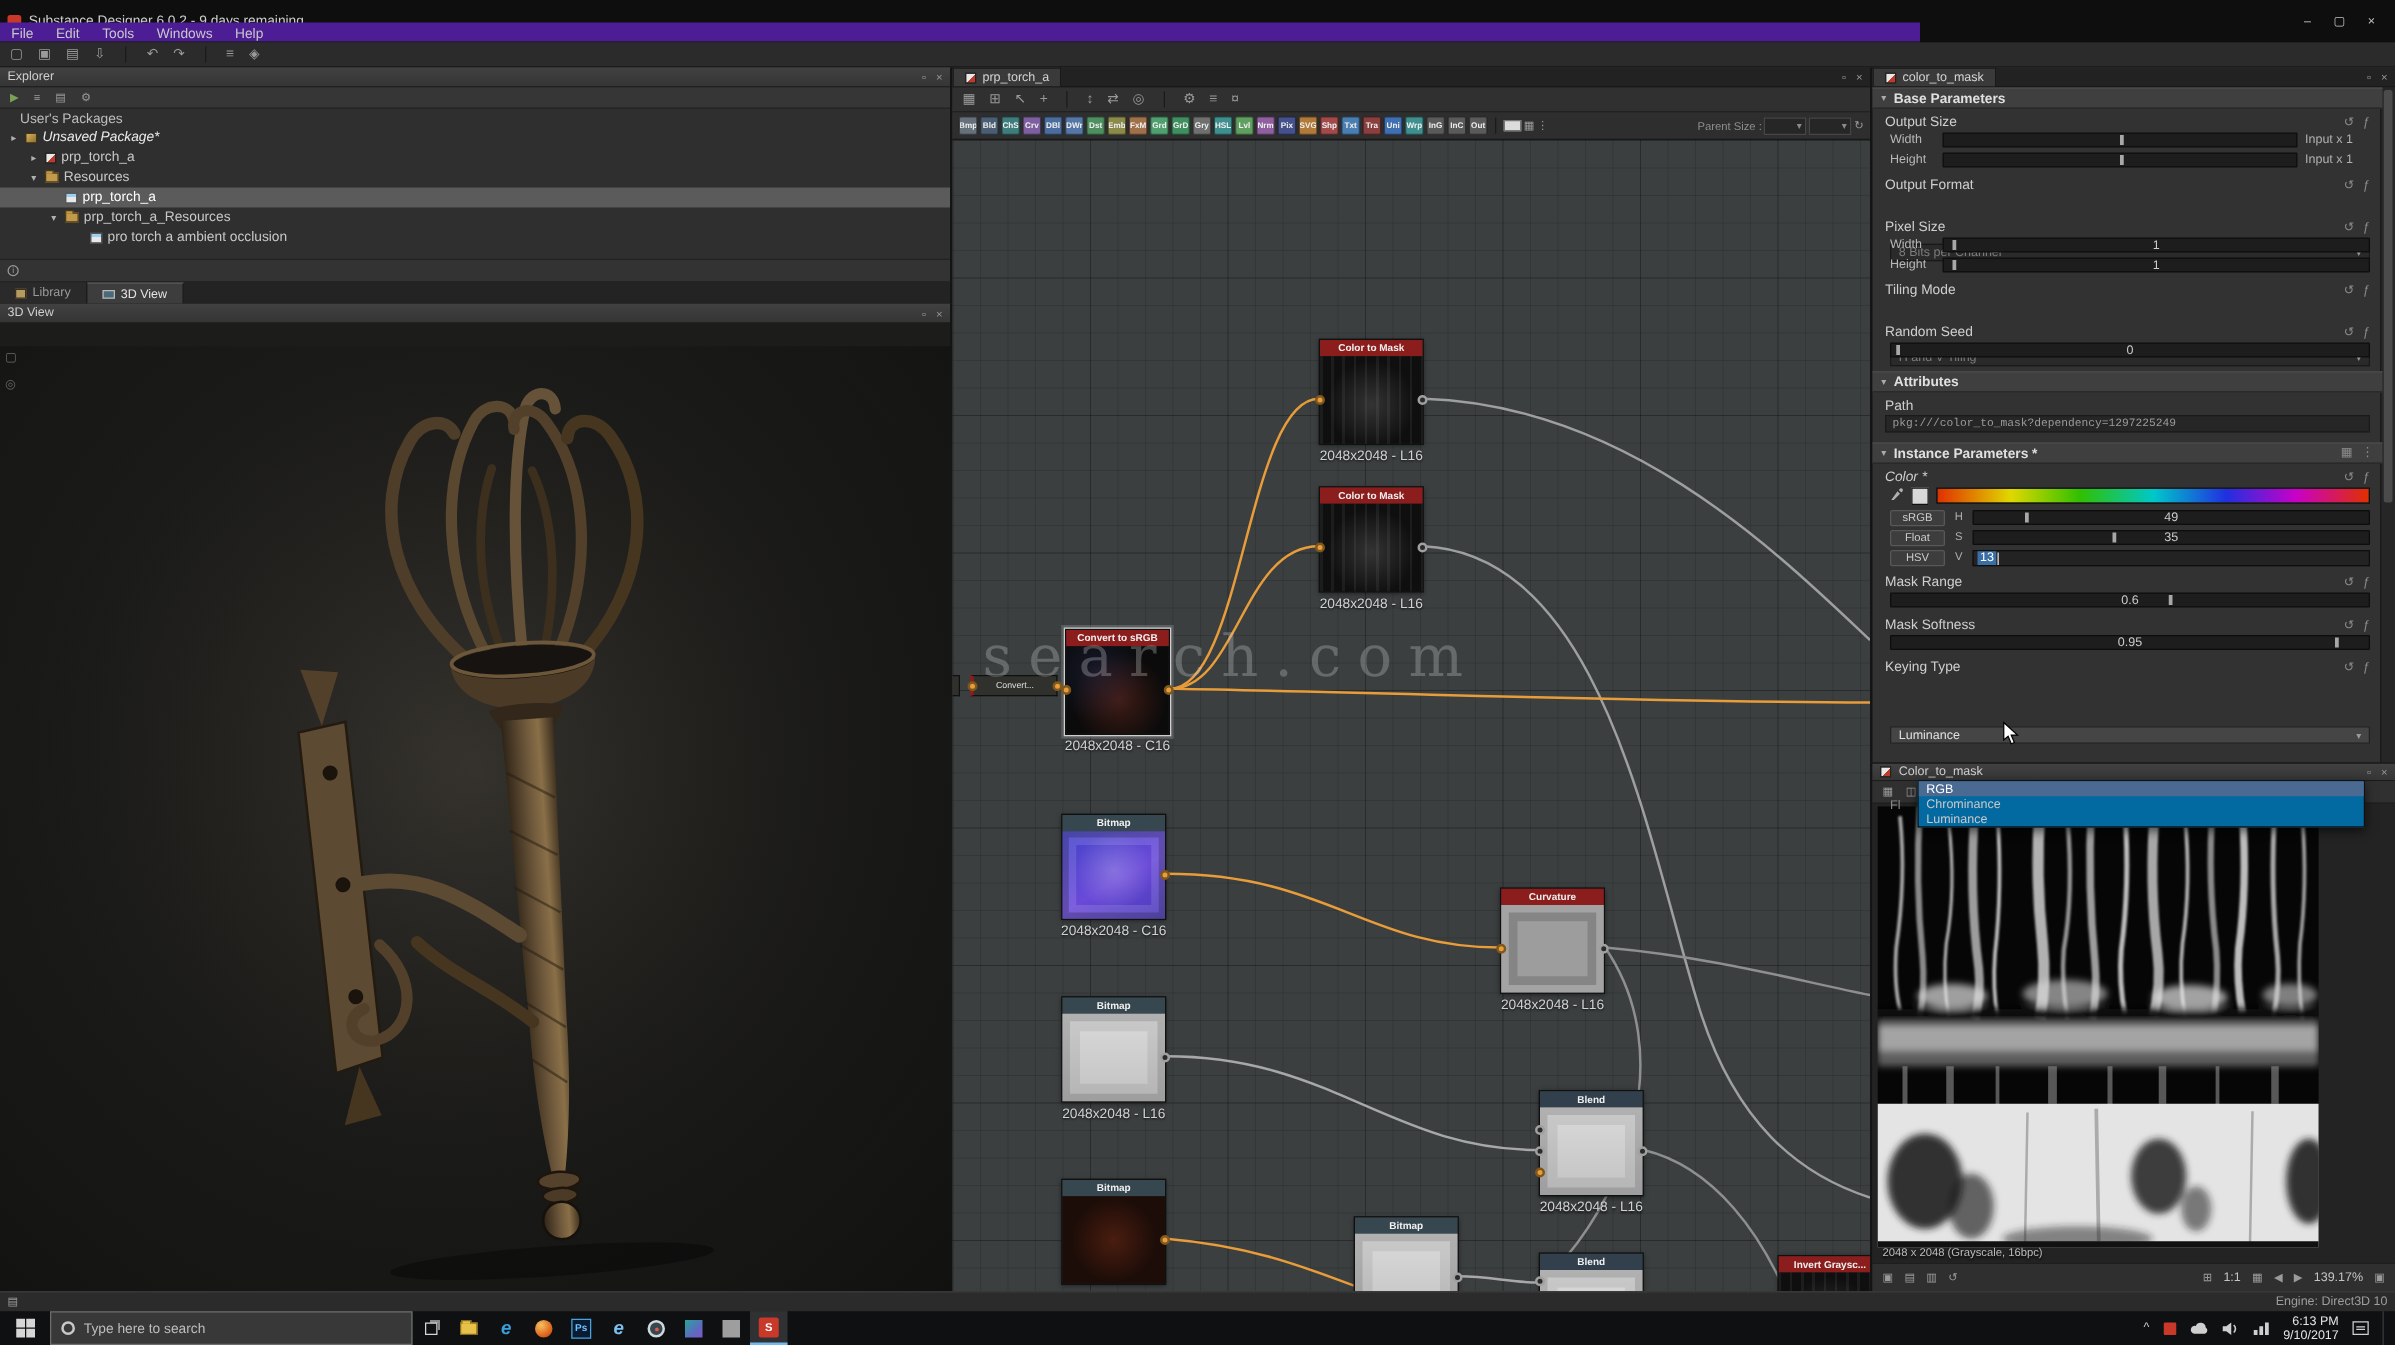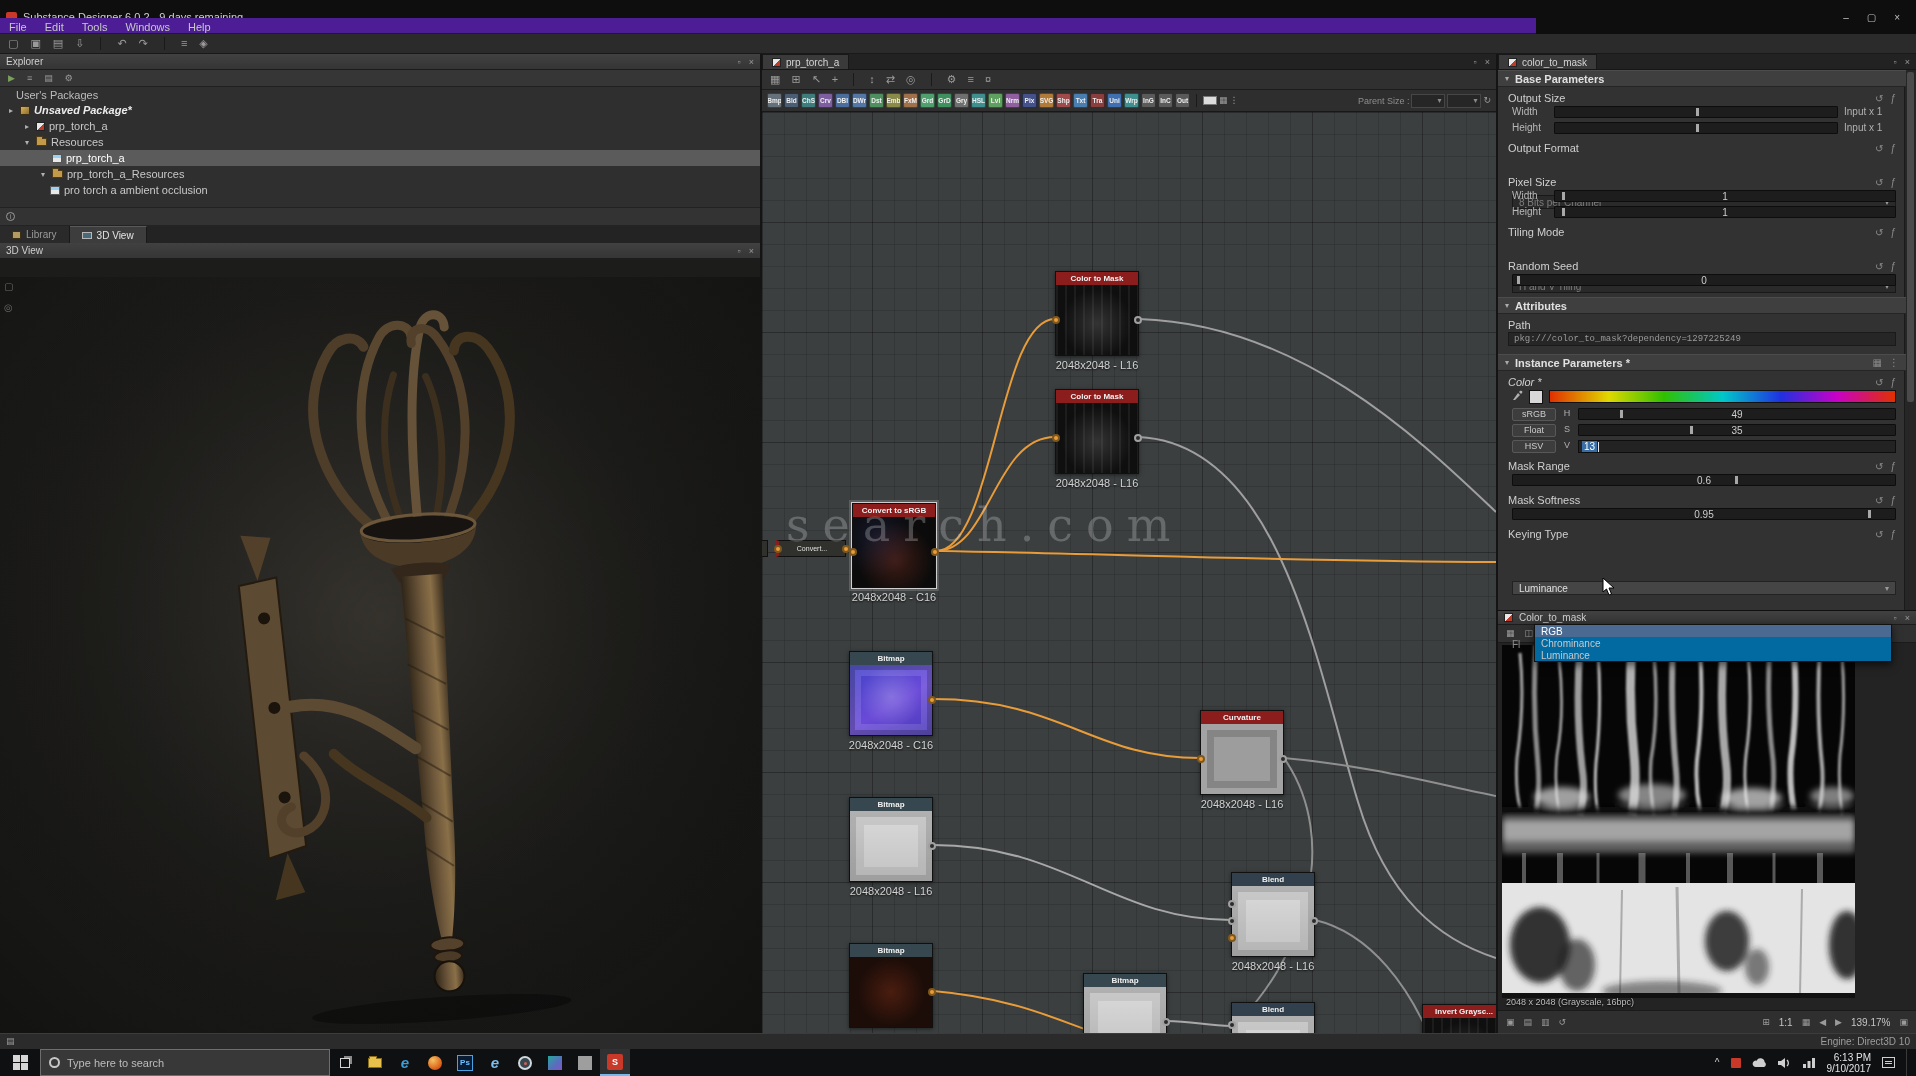--- a/index.html
+++ b/index.html
@@ -22,21 +22,21 @@
 .tabbar{height:16px;background:#222;display:flex;align-items:flex-end;border-bottom:1px solid #161616;}
 .tab{height:15px;background:#3a3a3a;color:#d4d4d4;font-size:10px;display:flex;align-items:center;gap:5px;padding:0 9px;border:1px solid #181818;border-bottom:none;}
 .tbicons{margin-left:auto;display:flex;gap:8px;color:#9a9a9a;font-size:9px;padding:0 6px 2px 0;}
 
 #explorer{left:0;top:54px;width:762px;height:171px;background:#2f2f2f;border-right:2px solid #141414;}
 #explorer .ptools{height:17px;background:#363636;border-bottom:1px solid #202020;display:flex;gap:12px;align-items:center;padding:0 8px;color:#9a9a9a;font-size:9px;}
 #explorer .grp{height:15px;display:flex;align-items:center;padding:0 16px;color:#bdbdbd;}
 .trow{height:16px;display:flex;align-items:center;gap:4px;font-size:11px;color:#c8c8c8;}
 .trow.sel{background:#5b5b5b;color:#fff;}
 .tarrow{width:10px;text-align:center;font-size:8px;color:#b0b0b0;}
-.em{font-style:italic;font-weight:bold;color:#ececec;text-align:right;}
+.em{font-style:italic;font-weight:normal;color:#ececec;text-align:right;}
 .ic-pkg{width:10px;height:9px;background:linear-gradient(135deg,#d8b25a,#8a6d32);border:1px solid #3a2f18;flex:none;}
 .ic-graph2{width:9px;height:9px;background:linear-gradient(135deg,#e8e8e8 55%,#c03a2a 55%);border:1px solid #222;flex:none;}
 .ic-folder{width:11px;height:8px;background:#c29a4a;border:1px solid #4a3a1a;position:relative;flex:none;}
 .ic-folder::before{content:"";position:absolute;top:-3px;left:-1px;width:5px;height:2px;background:#c29a4a;border:1px solid #4a3a1a;border-bottom:none;}
 .ic-img{width:10px;height:9px;background:linear-gradient(180deg,#9ad0f0 40%,#e8e8e8 40%);border:1px solid #555;flex:none;}
 .ic-lib{width:9px;height:8px;background:#b59a62;border:1px solid #3a2f18;}
 .ic-mon{width:10px;height:7px;border:1px solid #b8b8b8;background:#4a6a7a;}
 #explorer .pfoot{position:absolute;bottom:0;left:0;right:0;height:18px;background:#333;border-top:1px solid #222;display:flex;align-items:center;padding:0 6px;}
 .circ-i{width:9px;height:9px;border:1px solid #9a9a9a;border-radius:50%;font-size:7px;color:#9a9a9a;display:flex;align-items:center;justify-content:center;}
 
@@ -218,21 +218,21 @@
     <div class="trow sel" style="padding-left:38px">
       <span class="tarrow"></span>
       <span class="ic-img"></span>
       <span>prp_torch_a</span>
     </div>
     <div class="trow" style="padding-left:38px">
       <span class="tarrow">▾</span>
       <span class="ic-folder"></span>
       <span>prp_torch_a_Resources</span>
     </div>
-    <div class="trow" style="padding-left:36px">
+    <div class="trow" style="padding-left:58px">
       <span class="tarrow"></span>
       <span class="ic-img"></span>
       <span>pro torch a ambient occlusion</span>
     </div>
     <div class="pfoot">
       <span class="circ-i">i</span>
     </div>
   </div>
 
   <div id="docktabs" class="abs">

